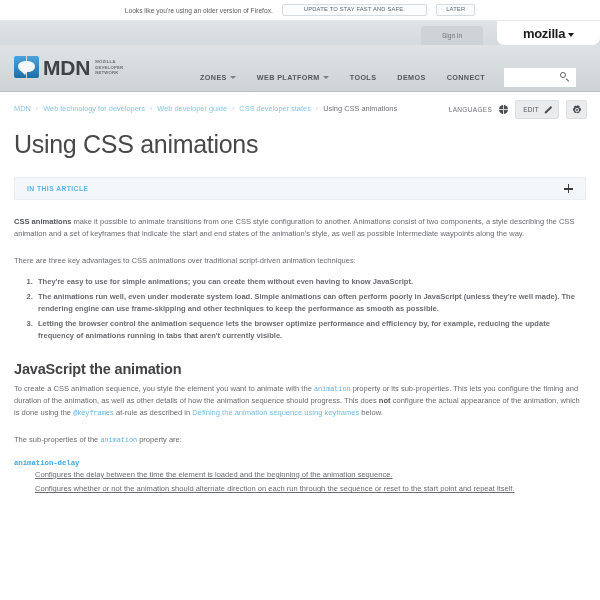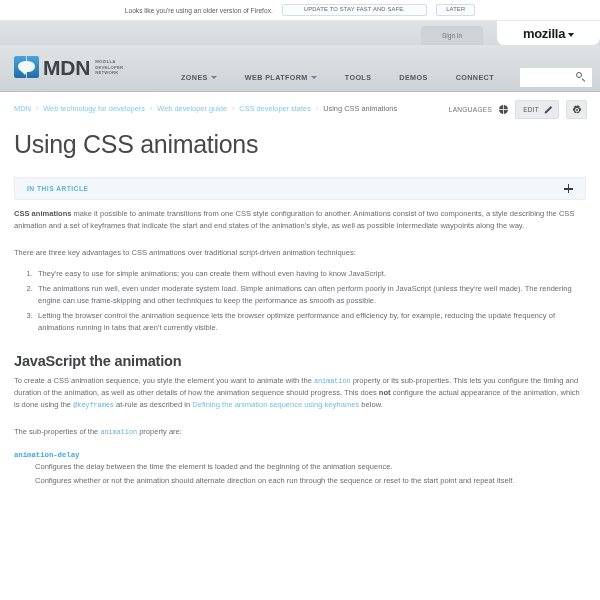--- a/index.html
+++ b/index.html
@@ -153,25 +153,25 @@
     font-weight: bold;
     line-height: 1.32;
     color: #6c7176;
     letter-spacing: .04em;
     margin-left: 1px;
     margin-top: 1px;
   }
 
   .mdn-nav {
     position: absolute;
-    right: 0; bottom: 0;
+    right: 16px; bottom: 0;
     height: 28px;
     display: flex;
     align-items: center;
-    gap: 8px;
+    gap: 1px;
   }
   .nav-item {
     display: flex;
     align-items: center;
     gap: 3px;
     padding: 0 10px;
     font-size: 7.2px;
     font-weight: bold;
     color: #53585d;
     letter-spacing: .055em;
@@ -379,27 +379,28 @@
   }
   .plus-icon:before { left: 0; top: 3.6px; width: 9px; height: 1.8px; }
   .plus-icon:after { left: 3.6px; top: 0; width: 1.8px; height: 9px; }
 
   p, .dd {
     font-size: 7.55px;
     line-height: 1.62;
     color: #6a6c70;
     margin: 0;
   }
-  p.body-p { margin-top: 8px; }
+  p.body-p { margin-top: 16px; }
   p.tight { margin-top: 14px; }
   b, strong { color: #55575b; font-weight: bold; }
 
   ol.adv {
     margin: 9px 0 0;
     padding-left: 21px;
+    font-weight: bold;
   }
   ol.adv li {
     font-size: 7.55px;
     line-height: 1.62;
     color: #6a6c70;
     margin-bottom: 2.5px;
     padding-left: 3px;
   }
 
   h2.sect {
@@ -425,20 +426,21 @@
   dt.prop {
     font-family: "Liberation Mono", monospace;
     font-size: 7.4px;
     font-weight: bold;
     color: #3fa9e5;
     letter-spacing: -.01em;
     margin-top: 13px;
   }
   dd.dd {
     margin: 2px 0 0 21px;
+    text-decoration: underline;
   }
 </style>
 </head>
 <body>
 
 <div class="notify-bar">
   <span class="notify-text">Looks like you're using an older version of Firefox.</span>
   <span class="notify-btn wide">UPDATE TO STAY FAST AND SAFE.</span>
   <span class="notify-btn">LATER</span>
 </div>

